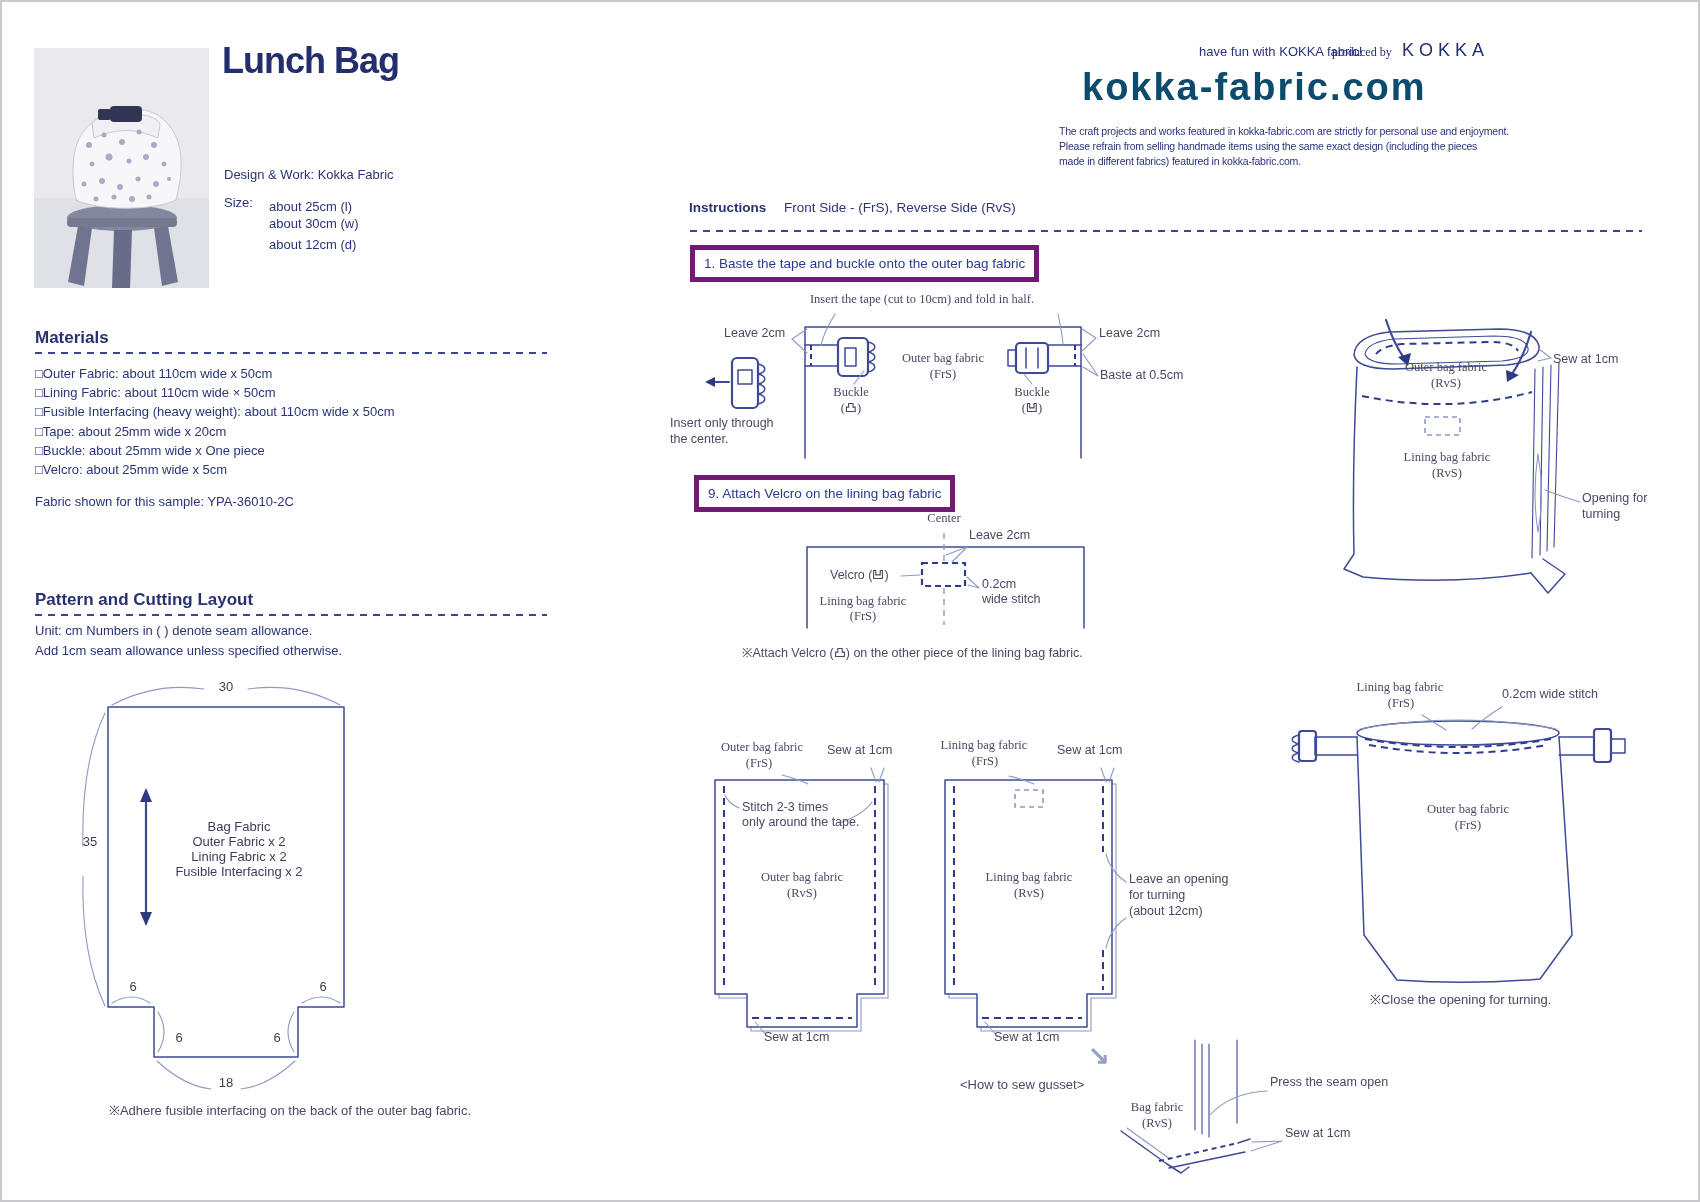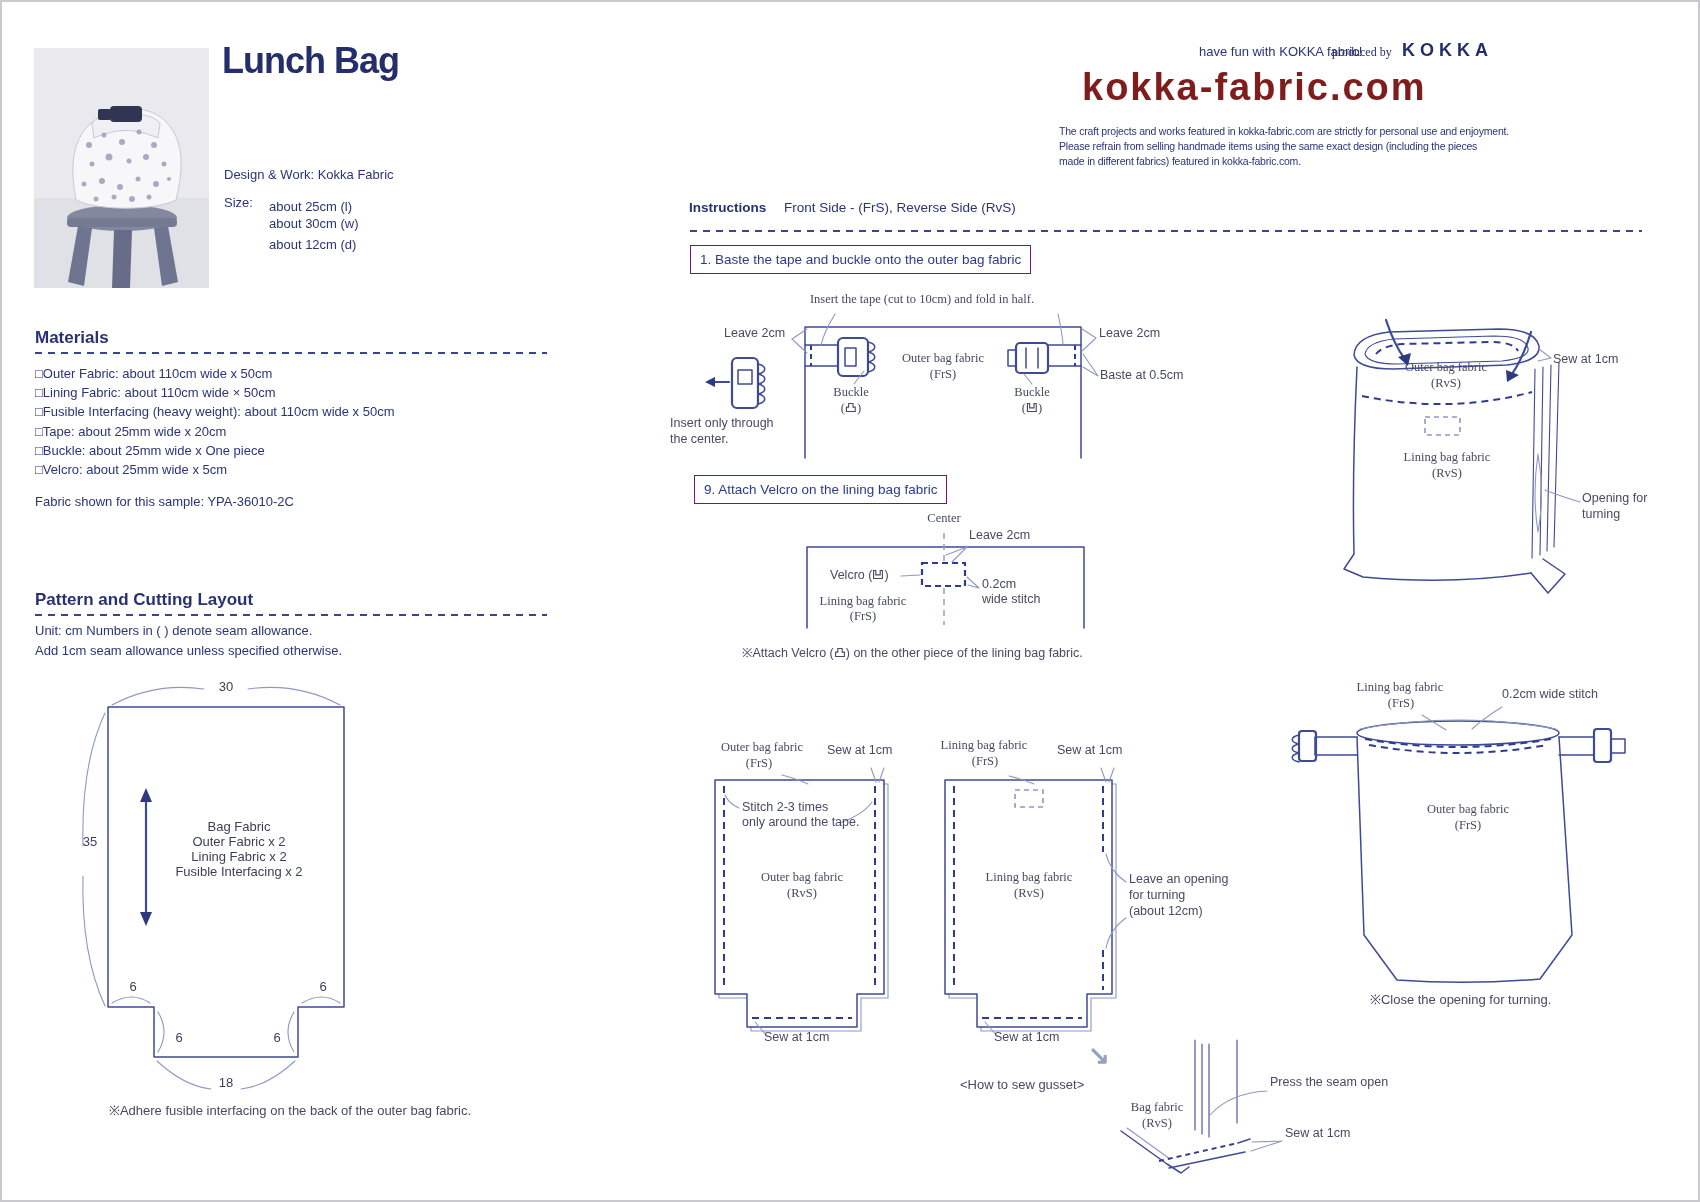--- a/index.html
+++ b/index.html
@@ -4,29 +4,29 @@
 <title>Lunch Bag — kokka-fabric.com</title>
 <style>
   html,body{margin:0;padding:0;background:#e9e9e9;}
   .page{position:relative;width:1700px;height:1202px;background:#fff;border:2px solid #c9c9ce;
         box-sizing:border-box;overflow:hidden;font-family:"Liberation Sans",sans-serif;color:#2b3478;}
   .abs{position:absolute;white-space:nowrap;}
   .title{font-size:36px;font-weight:bold;color:#232e6b;letter-spacing:-1px;}
   .h2{font-size:17px;font-weight:bold;color:#283272;}
   .body13{font-size:13px;color:#2b3478;}
   .dash{position:absolute;height:2px;background:repeating-linear-gradient(90deg,#3a4590 0 7px,transparent 7px 13px);}
-  .stepbox{position:absolute;border:1px solid #701a75;color:#2c3a8e;font-size:13.5px;line-height:19px;
+  .stepbox{position:absolute;border:5px solid #701a75;color:#2c3a8e;font-size:13.5px;line-height:19px;
            padding:4px 9px;background:#fff;}
   .stepbox div{white-space:nowrap;}
   .dl{position:absolute;font-size:12.5px;color:#474a62;white-space:nowrap;line-height:15px;}
   .dl.c{transform:translateX(-50%);font-family:Liberation Serif, serif;}
   .dims{position:absolute;font-size:13px;color:#3c3f58;white-space:nowrap;transform:translateX(-50%);}
   .note13{position:absolute;font-size:13px;color:#474a62;white-space:nowrap;}
-  .logo{font-size:38px;font-weight:bold;letter-spacing:2px;color:#7f1d1d;}
-  .brandname{font-size:18px;font-weight:700;letter-spacing:5px;color:#232e6b;}
+  .logo{font-size:38px;font-weight:bold;letter-spacing:2px;color:#0c4a6e;}
+  .brandname{font-size:18px;font-weight:400;letter-spacing:5px;color:#232e6b;}
   .producedby{font-size:12px;font-family:"Liberation Serif",serif;color:#232e6b;}
   .tagline{font-size:13px;color:#2b3478;}
   .disc{font-size:10.5px;line-height:15px;color:#2c3478;letter-spacing:-0.2px;}
   .art{position:absolute;left:0;top:0;}
   .ln{fill:none;stroke:#3e4a96;stroke-width:1.5;stroke-linecap:round;stroke-linejoin:round;}
   .ln1{fill:none;stroke:#3e4a96;stroke-width:1.1;stroke-linecap:round;}
   .lnb{fill:none;stroke:#3e4a96;stroke-width:2.2;stroke-linecap:round;stroke-linejoin:round;}
   .lnf{fill:#fff;stroke:#3e4a96;stroke-width:1.5;stroke-linejoin:round;}
   .lt{fill:none;stroke:#8f98c4;stroke-width:1.1;stroke-linecap:round;}
   .st{fill:none;stroke:#2f3c8e;stroke-width:2;stroke-dasharray:7 5;}

